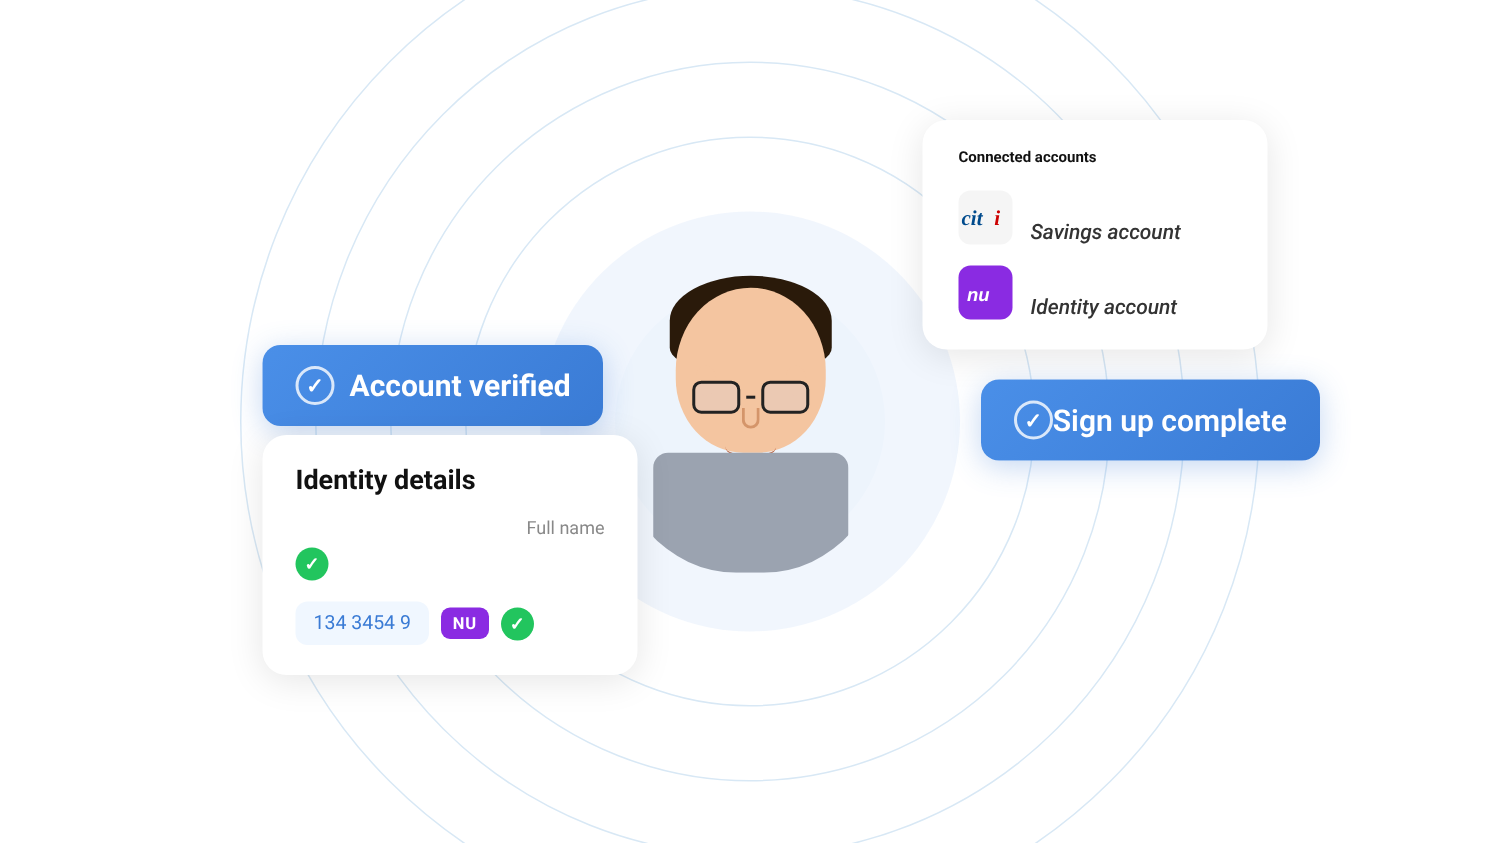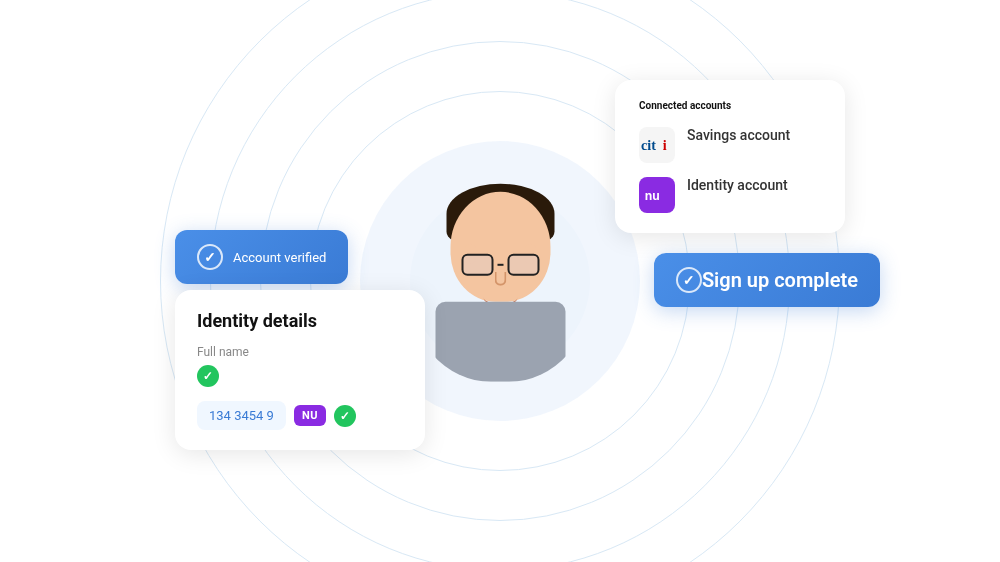--- a/index.html
+++ b/index.html
@@ -51,22 +51,22 @@
       padding: 14px 22px;
       display: flex;
       align-items: center;
       gap: 10px;
       box-shadow: 0 4px 20px rgba(58, 123, 213, 0.3);
       z-index: 10;
     }
 
     .account-verified-text {
       color: white;
-      font-size: 13px;
-      font-weight: 400;
+      font-size: 20px;
+      font-weight: 700;
       white-space: nowrap;
     }
 
     .check-circle-white {
       width: 26px;
       height: 26px;
       border-radius: 50%;
       border: 2px solid rgba(255,255,255,0.8);
       display: flex;
       align-items: center;
@@ -98,20 +98,21 @@
       font-size: 18px;
       font-weight: 700;
       color: #111;
       margin-bottom: 14px;
     }
 
     .field-label {
       font-size: 12px;
       color: #888;
       margin-bottom: 6px;
+      text-align: right;
     }
 
     .field-value-row {
       display: flex;
       align-items: center;
       gap: 8px;
       margin-bottom: 14px;
     }
 
     .field-value {
@@ -182,23 +183,24 @@
 
     .connected-accounts-title {
       font-size: 10px;
       font-weight: 700;
       color: #111;
       margin-bottom: 16px;
     }
 
     .bank-row {
       display: flex;
-      align-items: flex-start;
+      align-items: flex-end;
       gap: 12px;
       margin-bottom: 14px;
+      font-style: italic;
     }
 
     .bank-row:last-child {
       margin-bottom: 0;
     }
 
     .bank-logo {
       width: 36px;
       height: 36px;
       border-radius: 8px;

